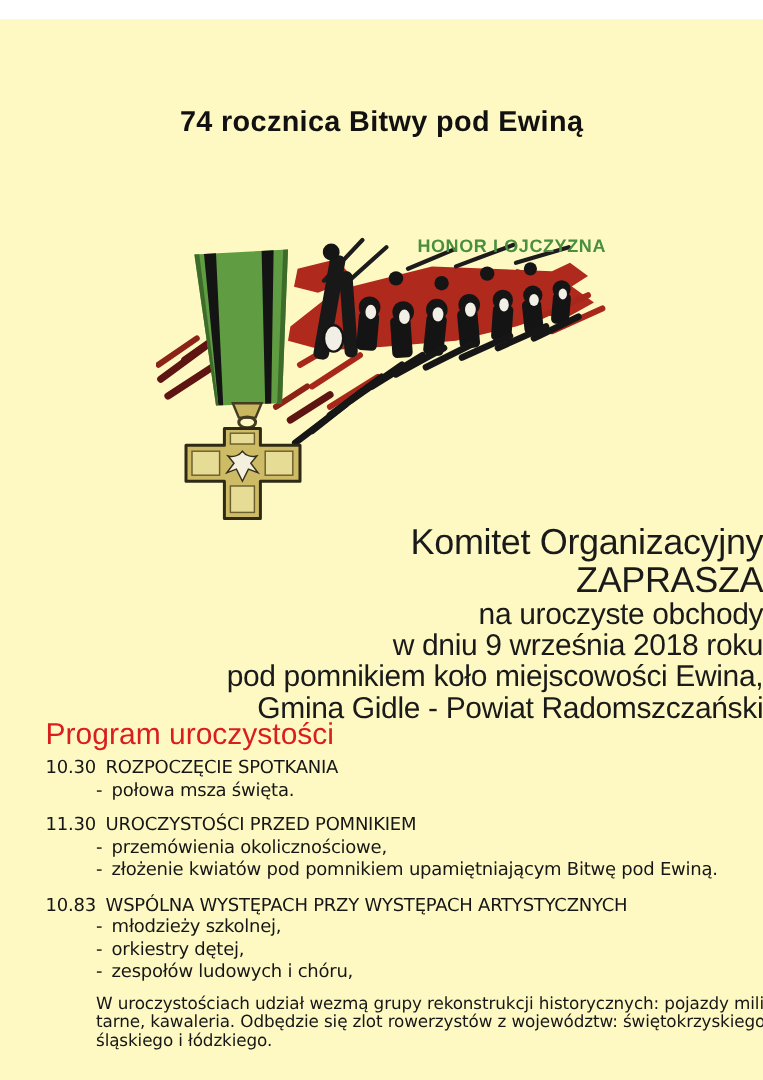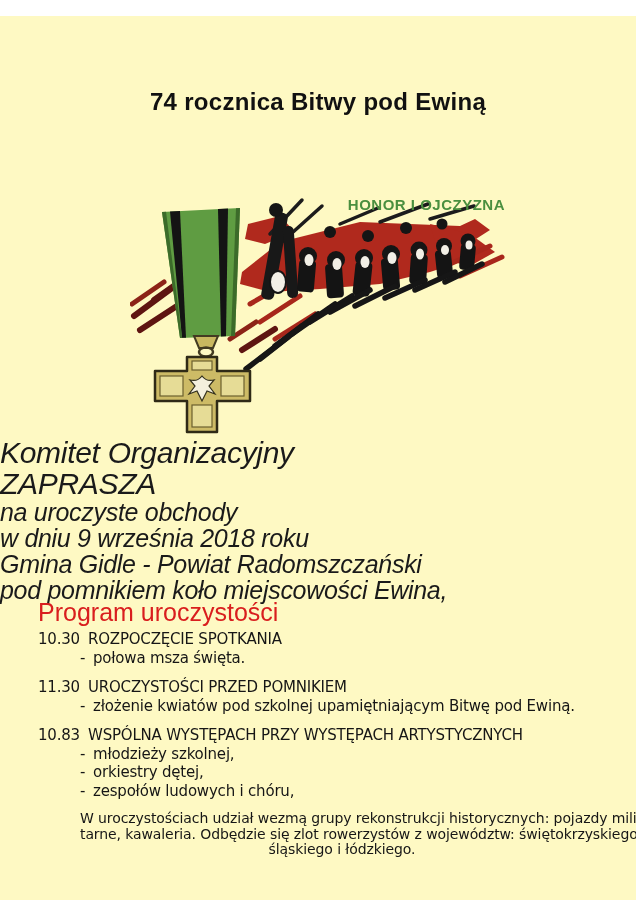--- a/index.html
+++ b/index.html
@@ -24,25 +24,24 @@
     color: #111111;
   }
   .emblem {
     position: absolute;
     left: 130px; top: 148px;
     width: 380px; height: 275px;
   }
   .invitation {
     position: absolute;
     top: 421px; left: 0; width: 100%;
-    text-align: left;
+    text-align: right;
     font-family: "Liberation Sans", sans-serif;
     color: #1a1a1a;
     letter-spacing: -0.3px;
-    font-style: italic;
   }
   .inv-big { font-size: 30px; line-height: 31px; }
   .inv-mid { font-size: 25px; line-height: 26px; }
   .program-heading {
     position: absolute;
     left: 38px; top: 582px;
     font-family: "Liberation Sans", sans-serif;
     font-size: 25px;
     color: #d91e1e;
   }
@@ -60,21 +59,21 @@
   .detail-line .dash { display: inline-block; width: 13px; }
   .note {
     margin-top: 7px;
     margin-left: 42px;
     width: 524px;
     font-size: 14px;
     line-height: 15.5px;
     letter-spacing: -0.1px;
   }
   .note .jline { text-align: justify; text-align-last: justify; white-space: nowrap; }
-  .note .lline { text-align: center; }
+  .note .lline { text-align: left; }
 </style>
 </head>
 <body>
 
 <div class="page">
 
   <div class="doc-title">74 rocznica Bitwy pod Ewiną</div>
 
   <div class="emblem">
     <svg viewBox="0 0 380 275" width="380" height="275">
@@ -191,43 +190,44 @@
 
       <text x="375" y="46" text-anchor="end" font-family="Liberation Sans, sans-serif" font-size="15" font-weight="bold" letter-spacing="0.5" fill="#4a8f3f">HONOR I OJCZYZNA</text>
     </svg>
   </div>
 
   <div class="invitation">
     <div class="inv-big">Komitet Organizacyjny</div>
     <div class="inv-big">ZAPRASZA</div>
     <div class="inv-mid">na uroczyste obchody</div>
     <div class="inv-mid">w dniu 9 września 2018 roku</div>
+    <div class="inv-mid">pod pomnikiem koło miejscowości Ewina,</div>
     <div class="inv-mid">Gmina Gidle - Powiat Radomszczański</div>
-    <div class="inv-mid">pod pomnikiem koło miejscowości Ewina,</div>
   </div>
 
   <div class="program-heading">Program uroczystości</div>
 
   <div class="program">
 
     <div class="program-item">
       <div class="program-row">
         <span class="time">10.30</span><span class="ptitle">ROZPOCZĘCIE SPOTKANIA</span>
       </div>
       <div class="details">
         <div class="detail-line"><span class="dash">-</span><span>połowa msza święta.</span></div>
       </div>
     </div>
 
     <div class="program-item">
       <div class="program-row">
         <span class="time">11.30</span><span class="ptitle">UROCZYSTOŚCI PRZED POMNIKIEM</span>
       </div>
       <div class="details">
-        <div class="detail-line"><span class="dash">-</span><span>złożenie kwiatów pod szkolnej upamiętniającym Bitwę pod Ewiną.</span></div>
+        <div class="detail-line"><span class="dash">-</span><span>przemówienia okolicznościowe,</span></div>
+        <div class="detail-line"><span class="dash">-</span><span>złożenie kwiatów pod pomnikiem upamiętniającym Bitwę pod Ewiną.</span></div>
       </div>
     </div>
 
     <div class="program-item">
       <div class="program-row">
         <span class="time">10.83</span><span class="ptitle">WSPÓLNA WYSTĘPACH PRZY WYSTĘPACH ARTYSTYCZNYCH</span>
       </div>
       <div class="details">
         <div class="detail-line"><span class="dash">-</span><span>młodzieży szkolnej,</span></div>
         <div class="detail-line"><span class="dash">-</span><span>orkiestry dętej,</span></div>

